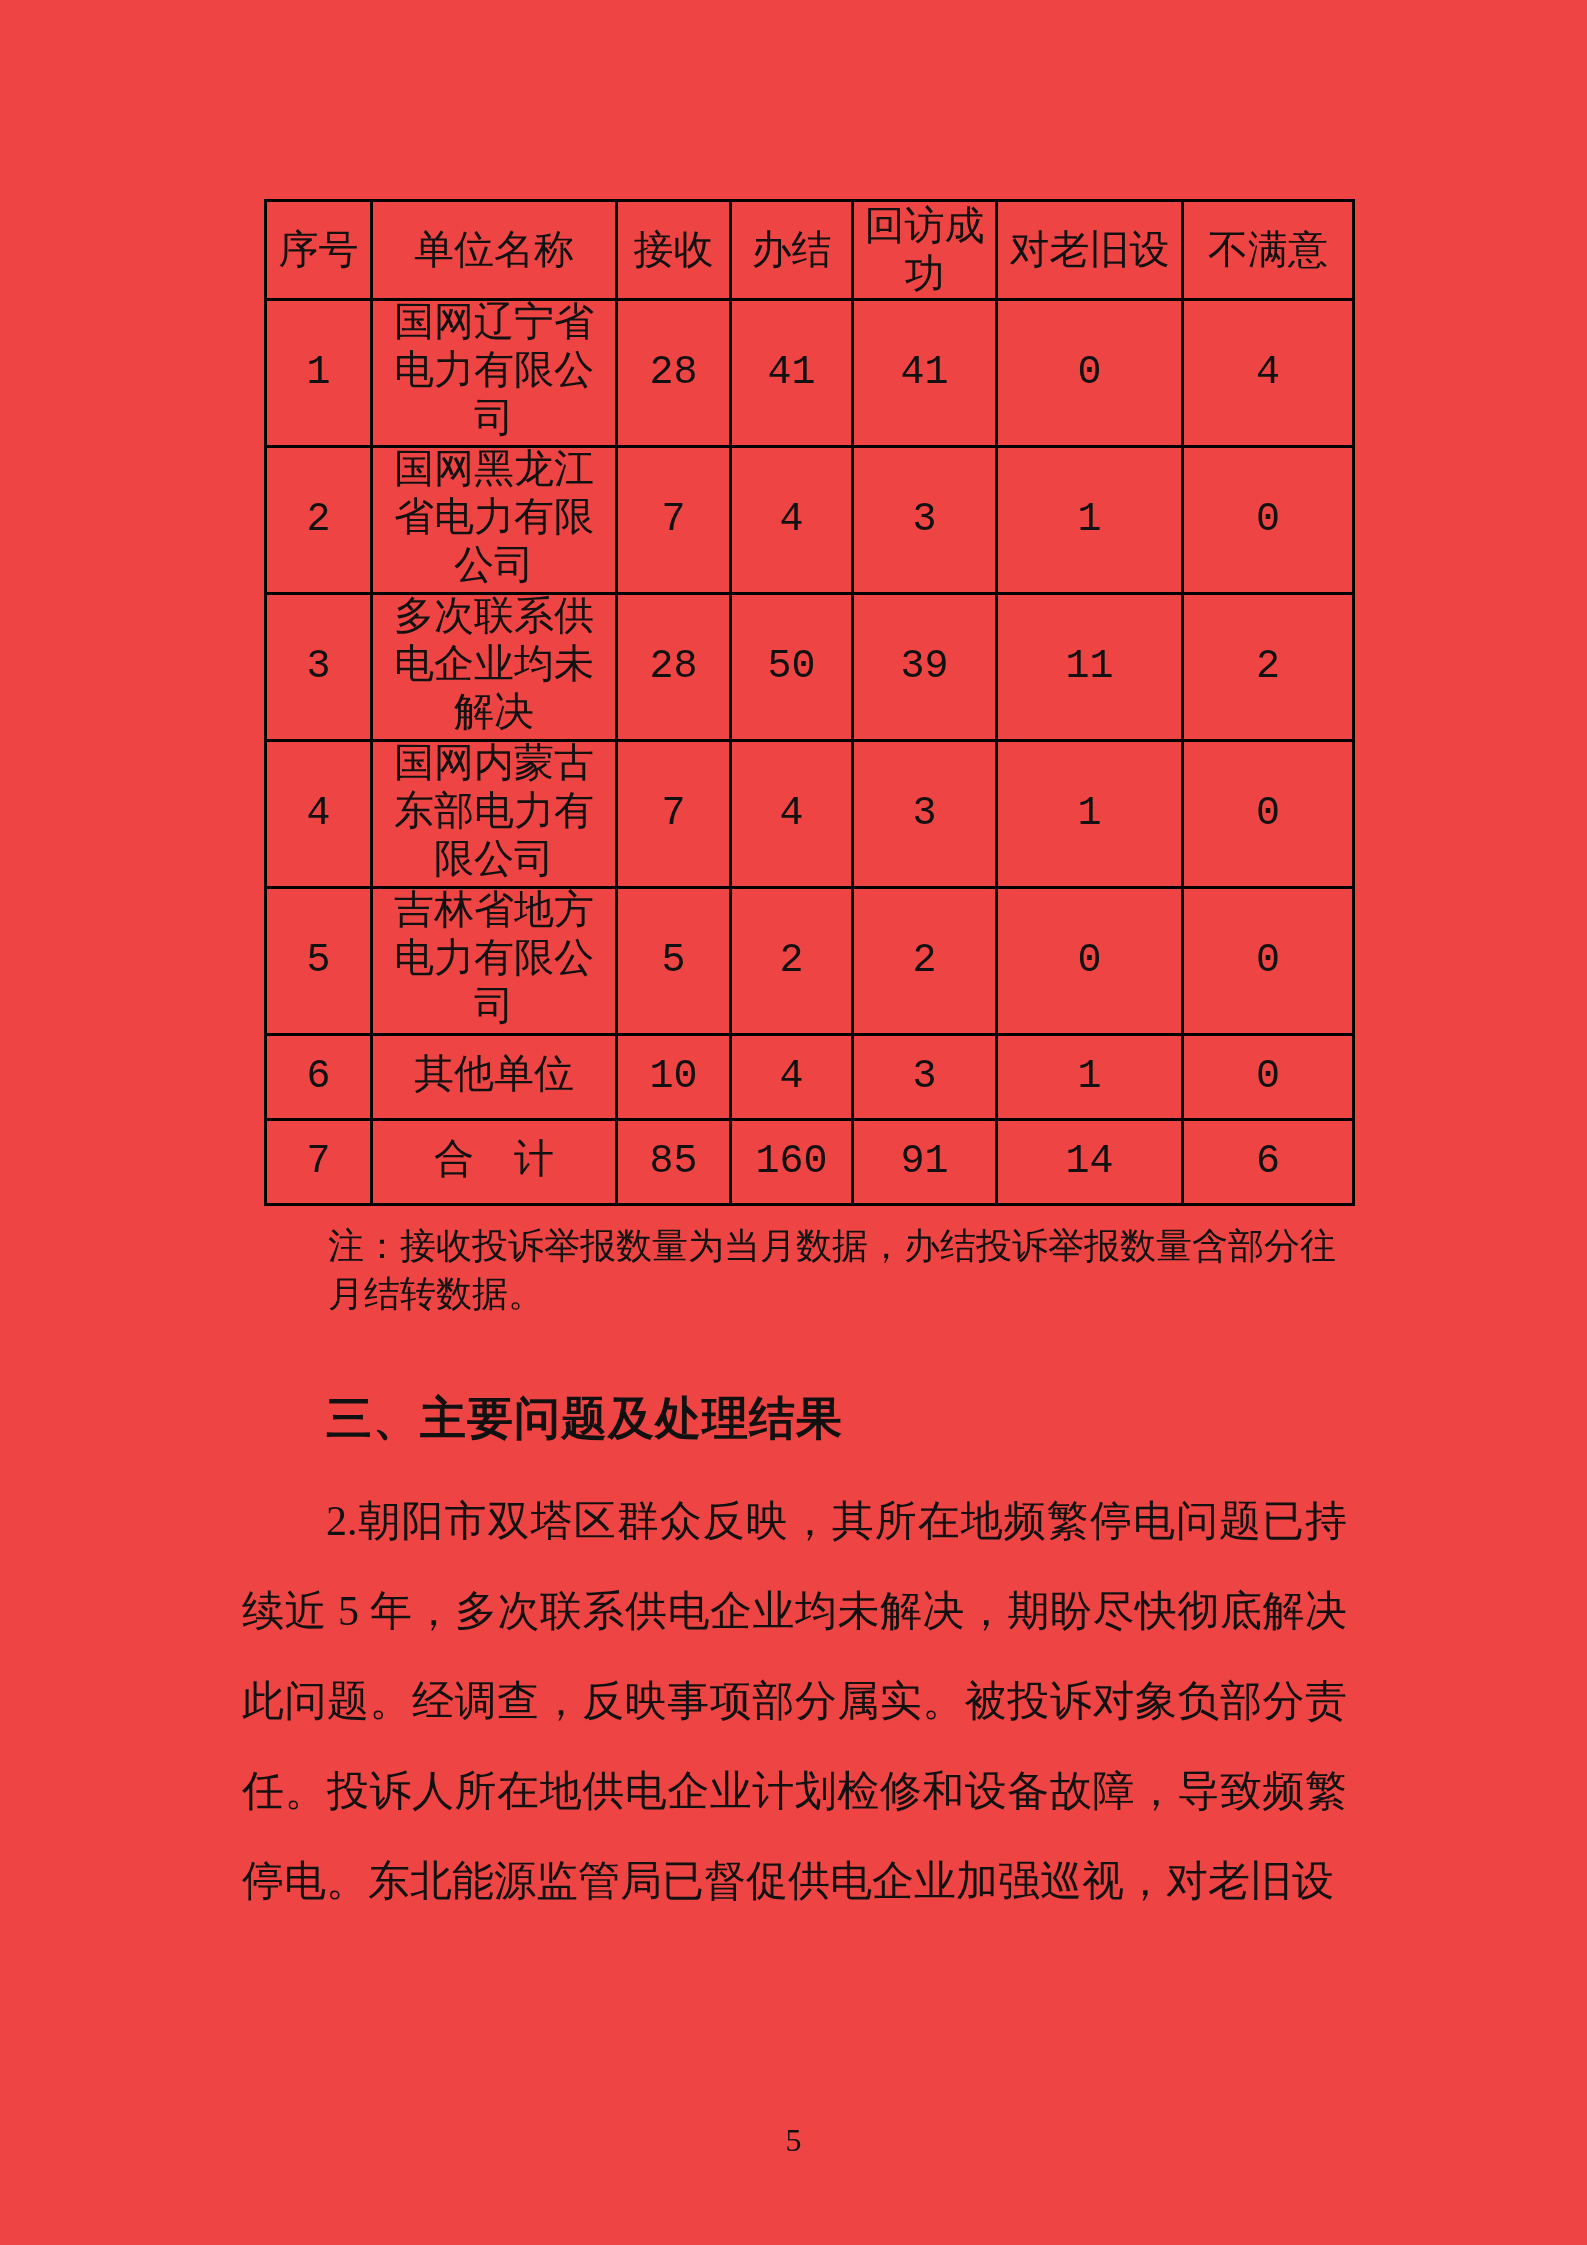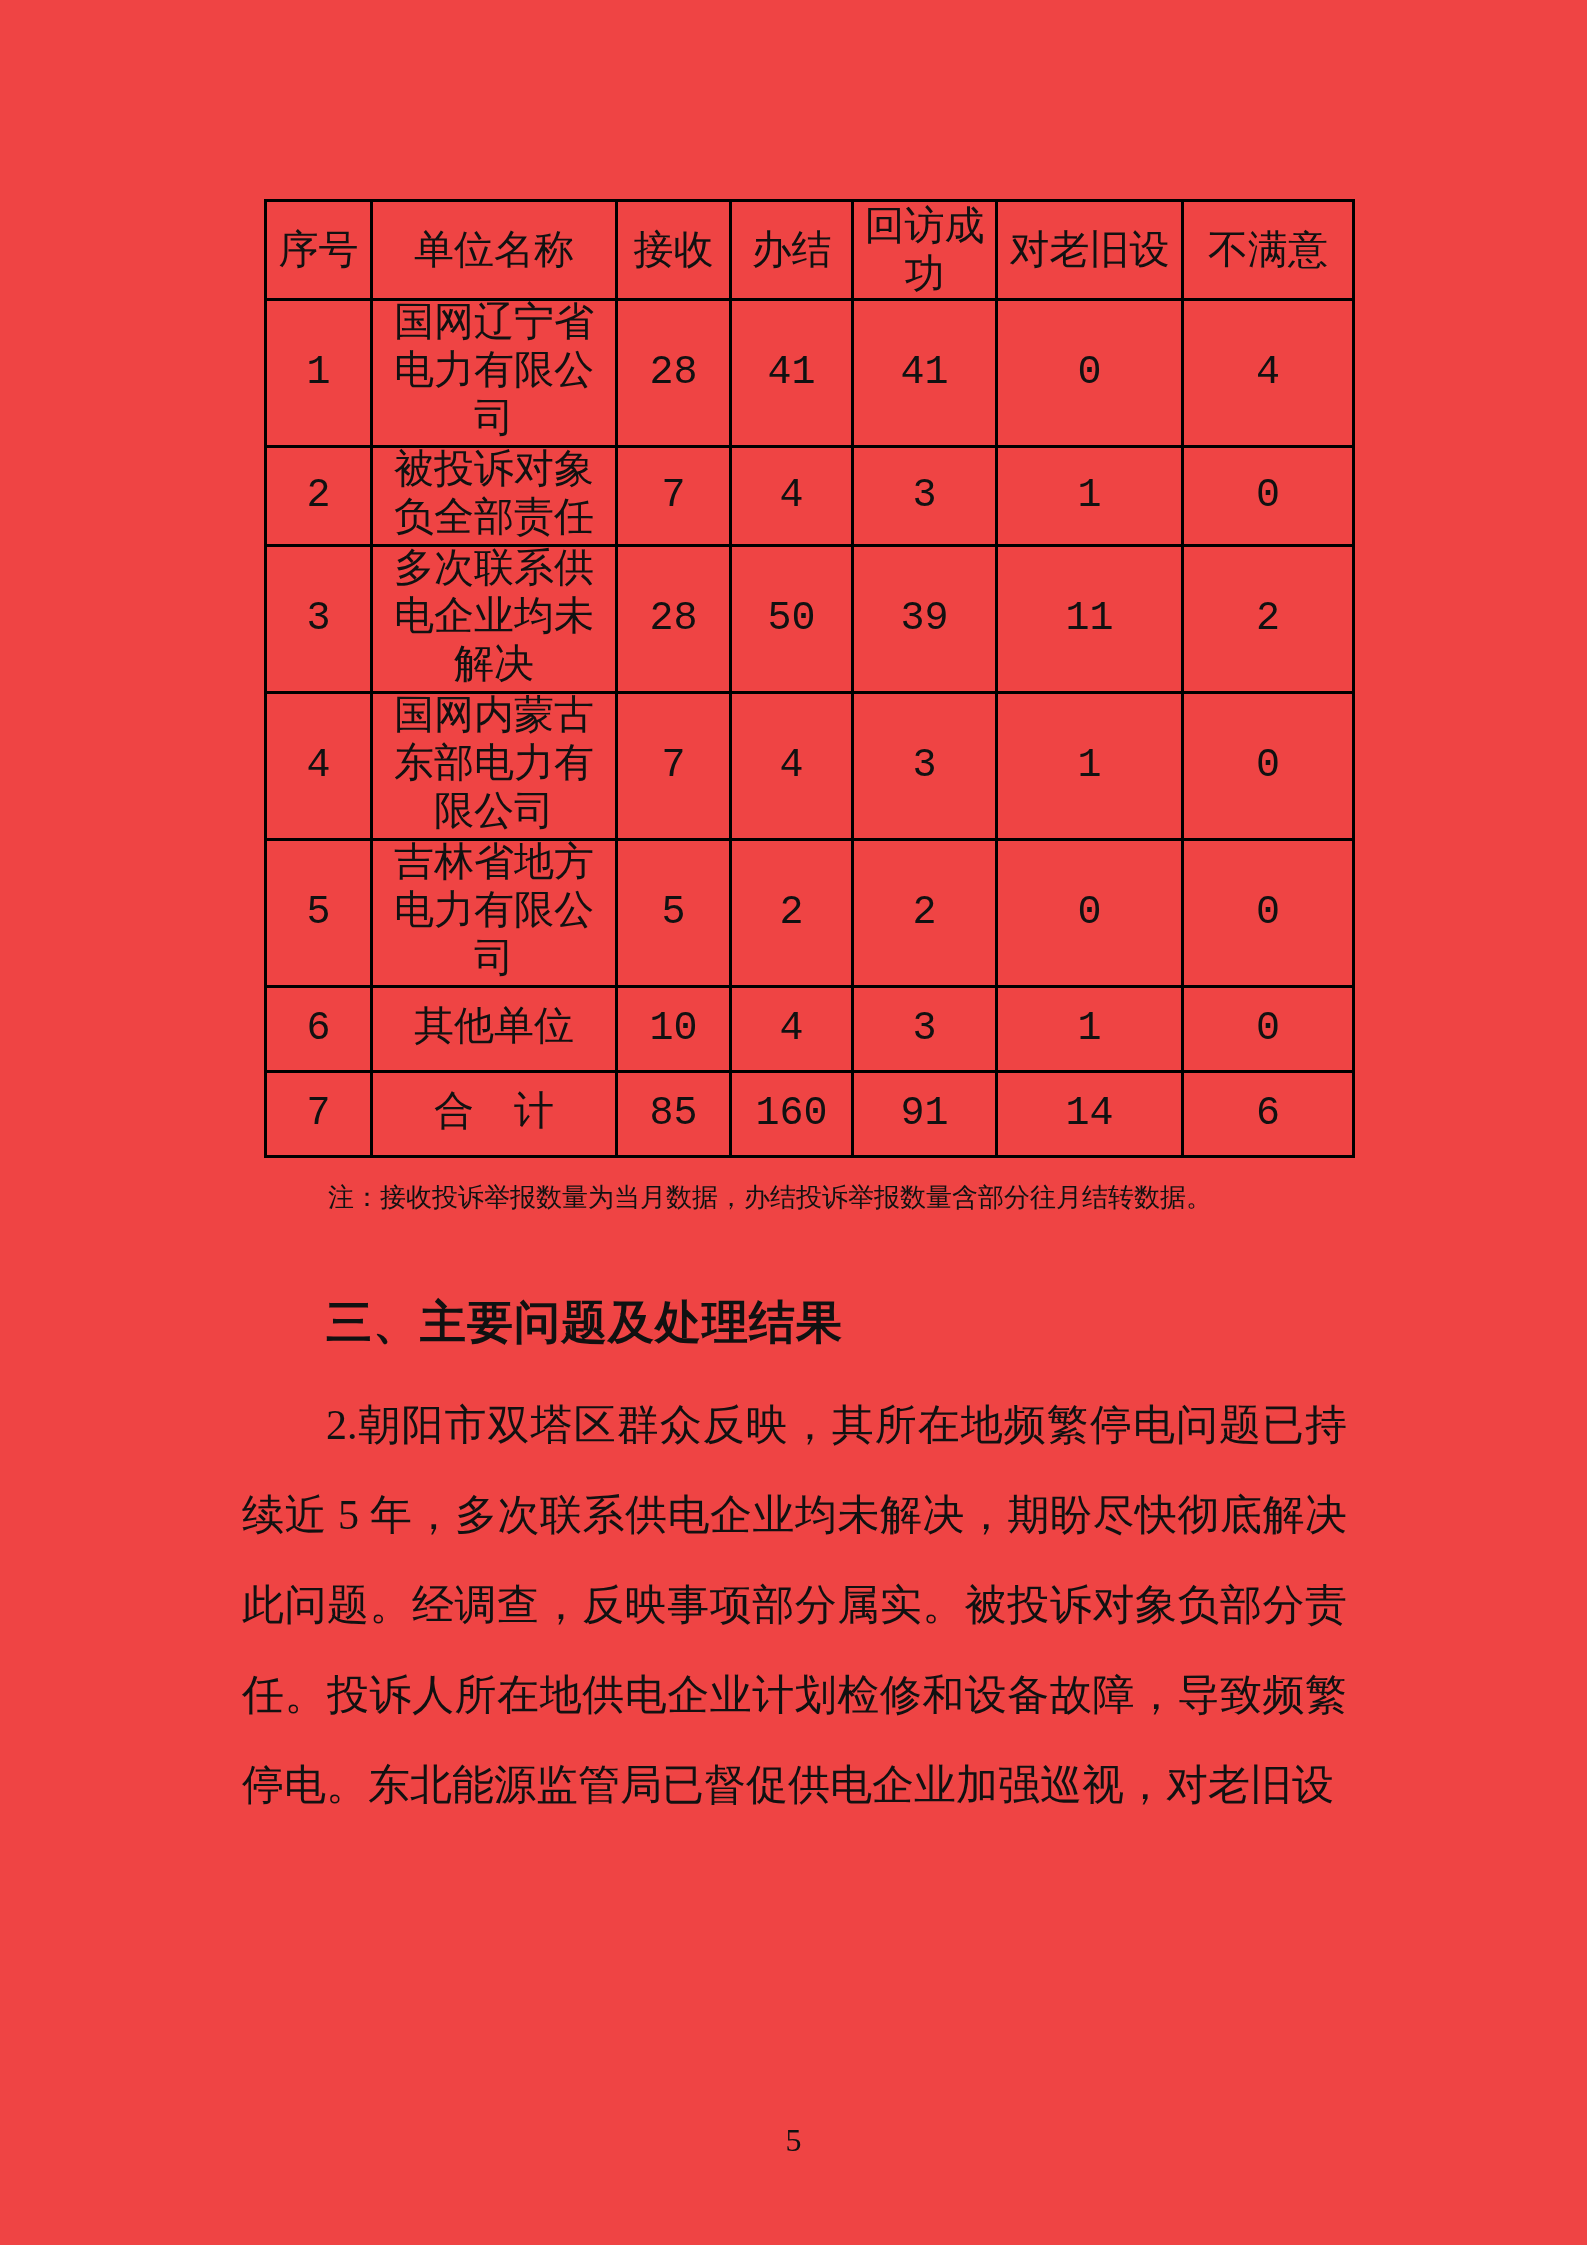--- a/index.html
+++ b/index.html
@@ -48,21 +48,21 @@
   col.c-recv { width: 114px; }
   col.c-done { width: 122px; }
   col.c-vs   { width: 144px; }
   col.c-vf   { width: 186px; }
   col.c-us   { width: 171px; }
   td.name-cell { font-size: 34px; line-height: 1.25; }
 
   
   .table-note {
     margin: 16px 0 0 86px;
-    font-size: 26px;
+    font-size: 36px;
     line-height: 48px;
   }
 
   
   .section-heading {
     margin-top: 70px;
     padding-left: 84px;
     font-family: Liberation Sans, sans-serif;
     font-weight: bold;
     font-size: 46px;
@@ -123,21 +123,21 @@
           <td>1</td>
           <td class="name-cell">国网辽宁省电力有限公司</td>
           <td>28</td>
           <td>41</td>
           <td>41</td>
           <td>0</td>
           <td>4</td>
         </tr>
         <tr>
           <td>2</td>
-          <td class="name-cell">被投诉对象负全部责任</td>
+          <td class="name-cell">国网黑龙江省电力有限公司</td>
           <td>7</td>
           <td>4</td>
           <td>3</td>
           <td>1</td>
           <td>0</td>
         </tr>
         <tr>
           <td>3</td>
           <td class="name-cell">多次联系供电企业均未解决</td>
           <td>28</td>

